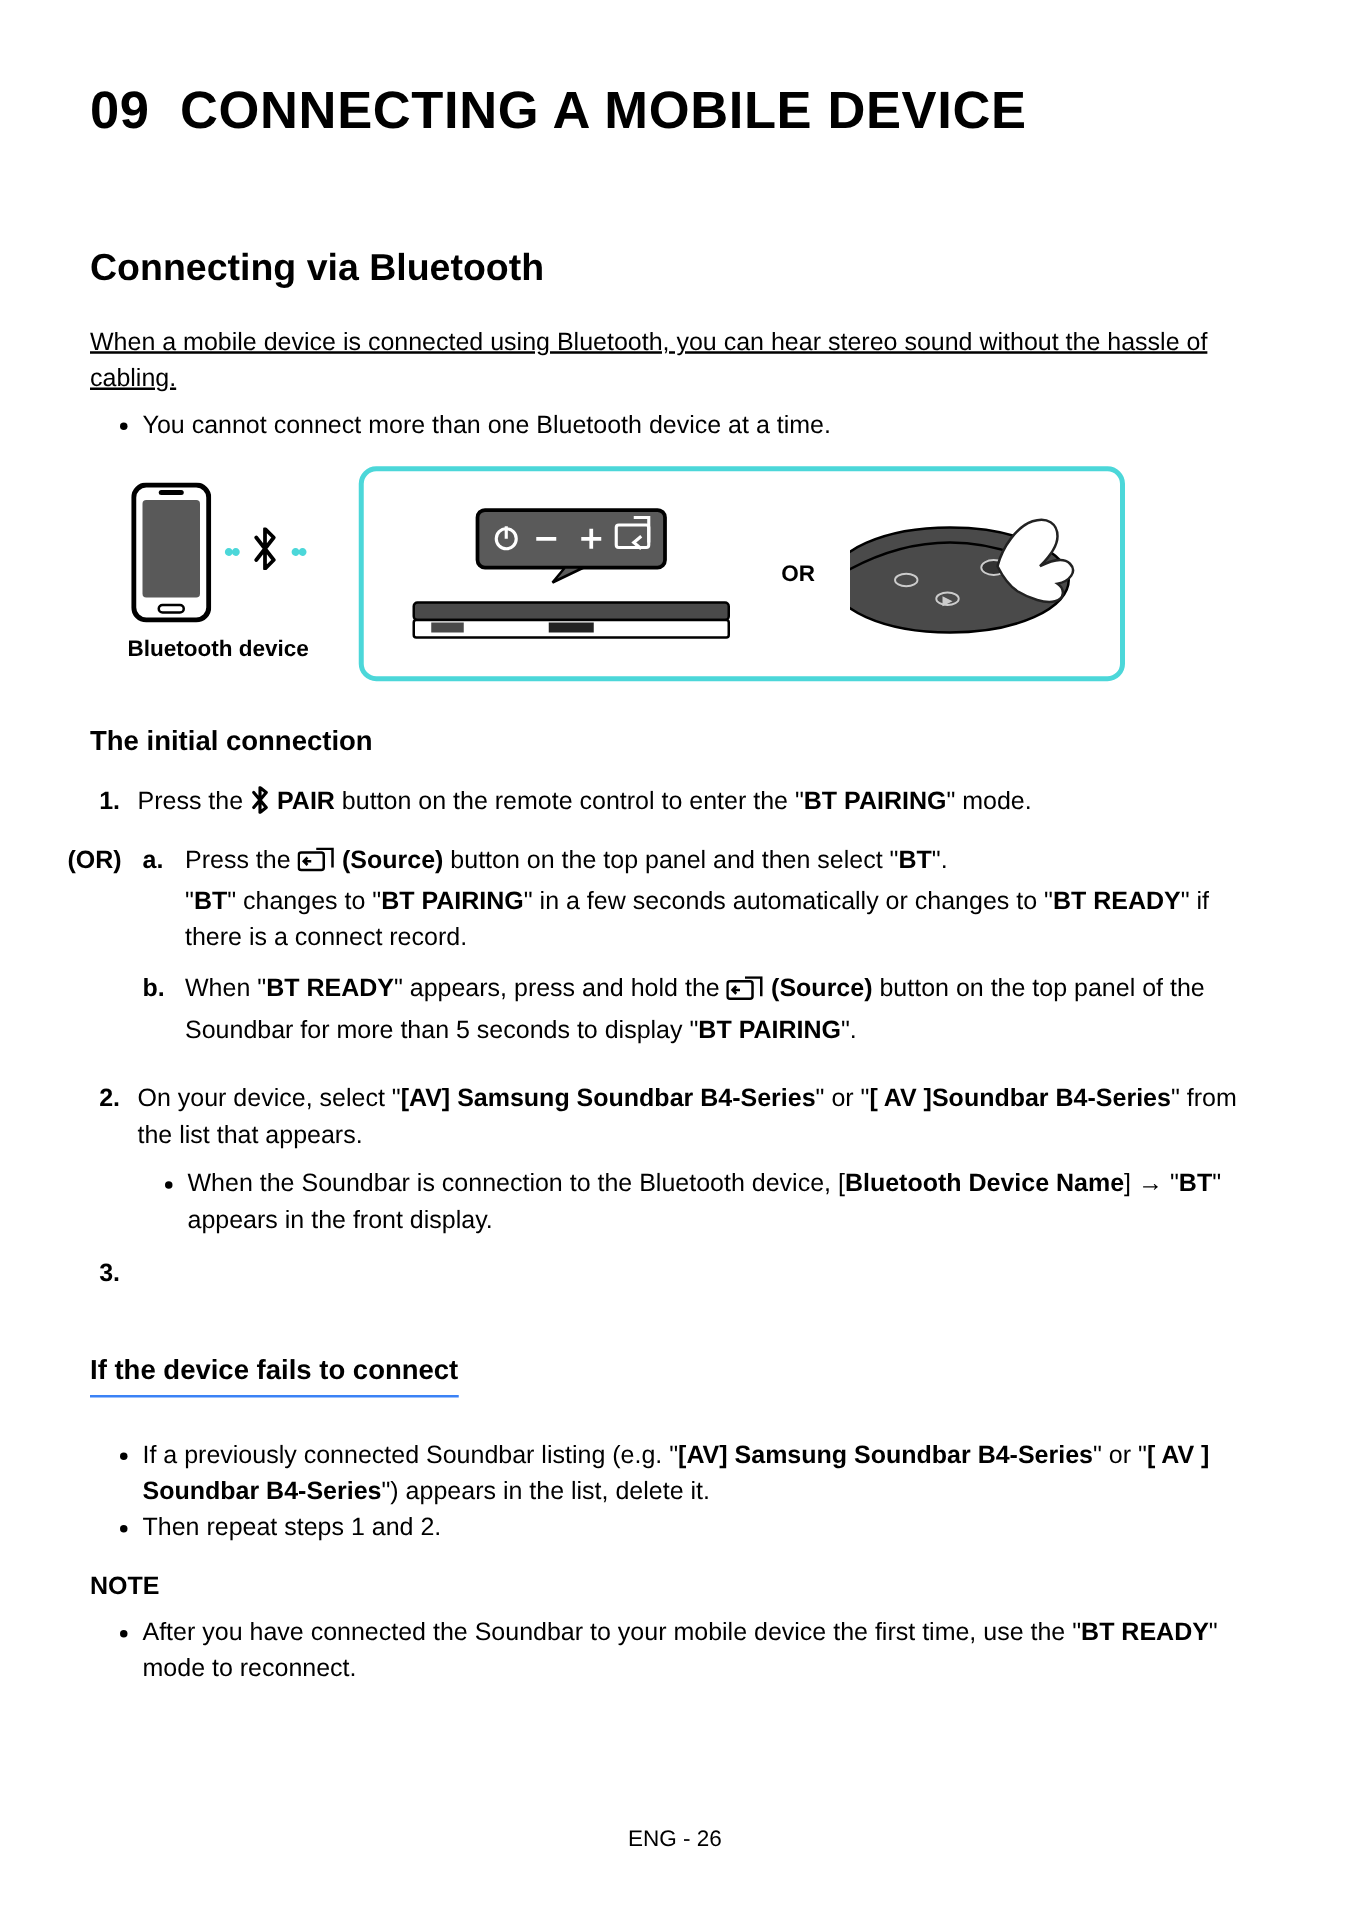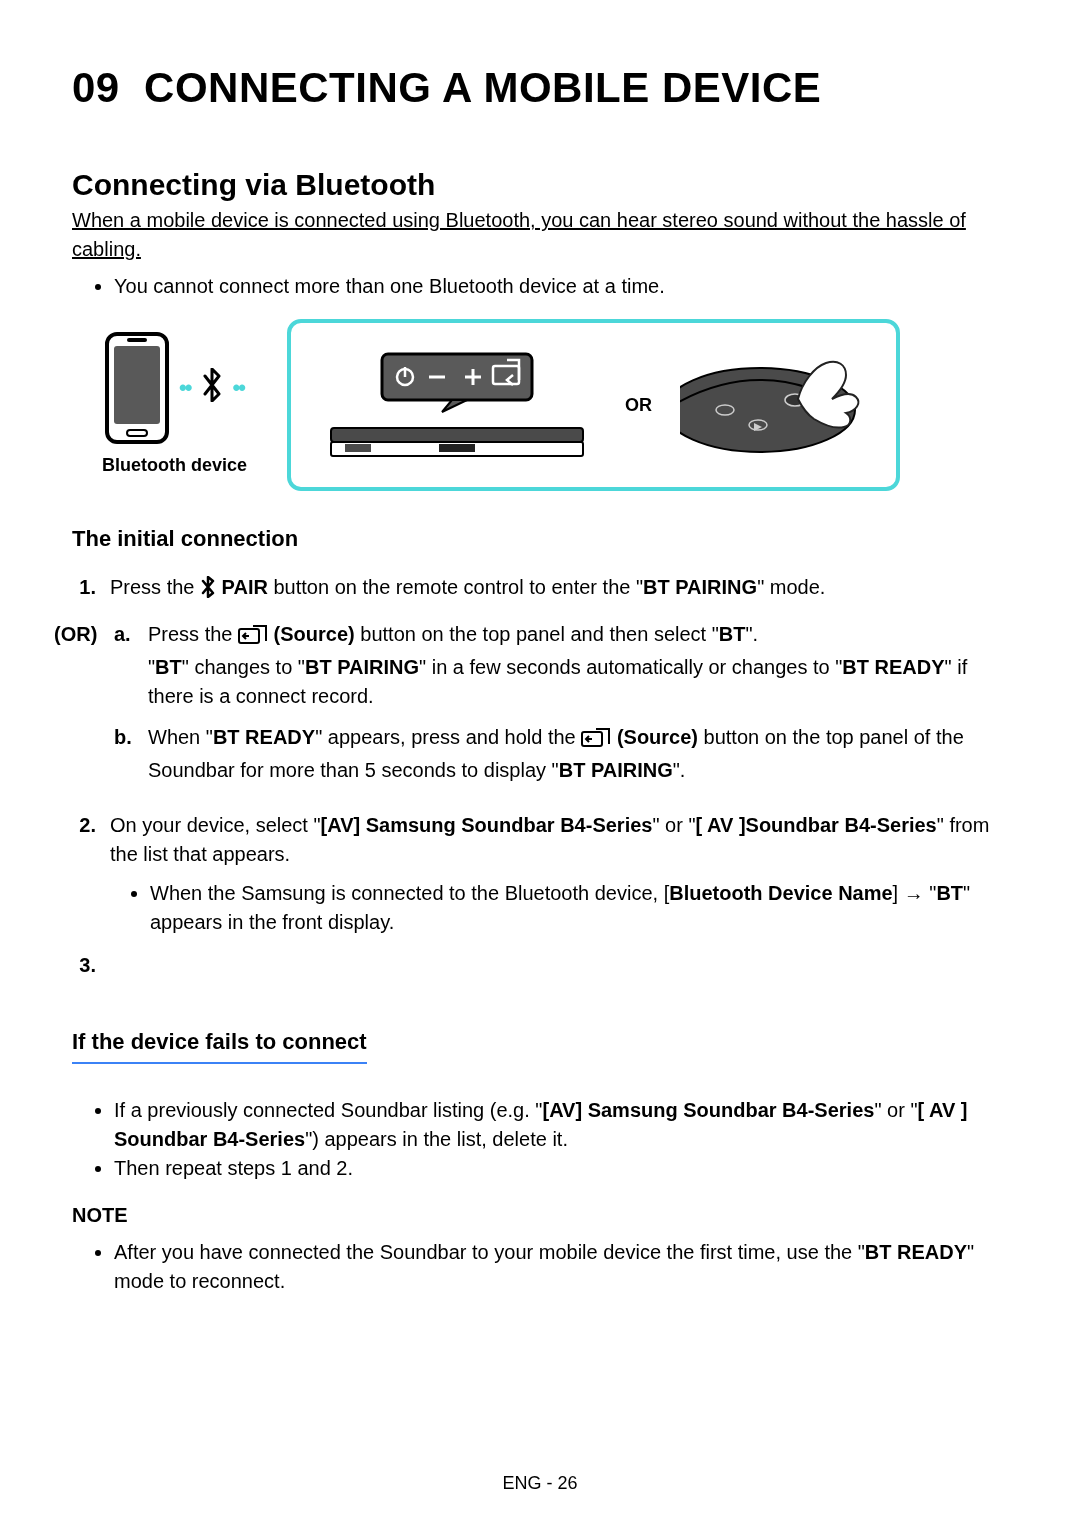--- a/index.html
+++ b/index.html
@@ -7,25 +7,26 @@
   body {
     font-family: Arial, Helvetica, sans-serif;
     color: #000;
     padding: 58px 72px 0 72px;
     line-height: 1.45;
   }
   .h1 {
     font-size: 42px;
     font-weight: 800;
     letter-spacing: 0.5px;
-    margin-bottom: 44px;
+    margin-bottom: 74px;
   }
   .h2 {
     font-size: 30px;
     font-weight: 800;
+    margin-bottom: 24px;
   }
   .intro {
     font-size: 20px;
     margin-bottom: 8px;
     text-decoration: underline;
   }
   ul.top-note {
     list-style: disc;
     padding-left: 42px;
     font-size: 20px;
@@ -120,21 +121,21 @@
     margin-top: 10px;
   }
   .note-heading {
     font-weight:800;
     font-size:20px;
     margin: 18px 0 8px 0;
   }
   .footer {
     position:absolute;
     left:0; right:0;
-    bottom: 36px;
+    bottom: 48px;
     text-align:center;
     font-size:18px;
     color:#000;
   }
   b { font-weight:800; }
   .inline-icon {
     display:inline-block;
     vertical-align:-4px;
   }
 </style>
@@ -274,21 +275,21 @@
       </div>
     </div>
   </li>
 
   <li>
     <span class="num">2.</span>
     <div style="flex:1;">
       <span>On your device, select "</span><b>[AV] Samsung Soundbar B4-Series</b><span>" or "</span><b>[ AV ]Soundbar B4-Series</b><span>" from the list that appears.</span>
       <ul class="inner">
         <li>
-          <span>When the Samsung is connected to the Bluetooth device, [</span><b>Bluetooth Device Name</b><span>] → "</span><b>BT</b><span>" appears in the front display.</span>
+          <span>When the Soundbar is connection to the Bluetooth device, [</span><b>Bluetooth Device Name</b><span>] → "</span><b>BT</b><span>" appears in the front display.</span>
         </li>
       </ul>
     </div>
   </li>
 
   <li>
     <span class="num">3.</span>
   </li>
 </ol>
 

